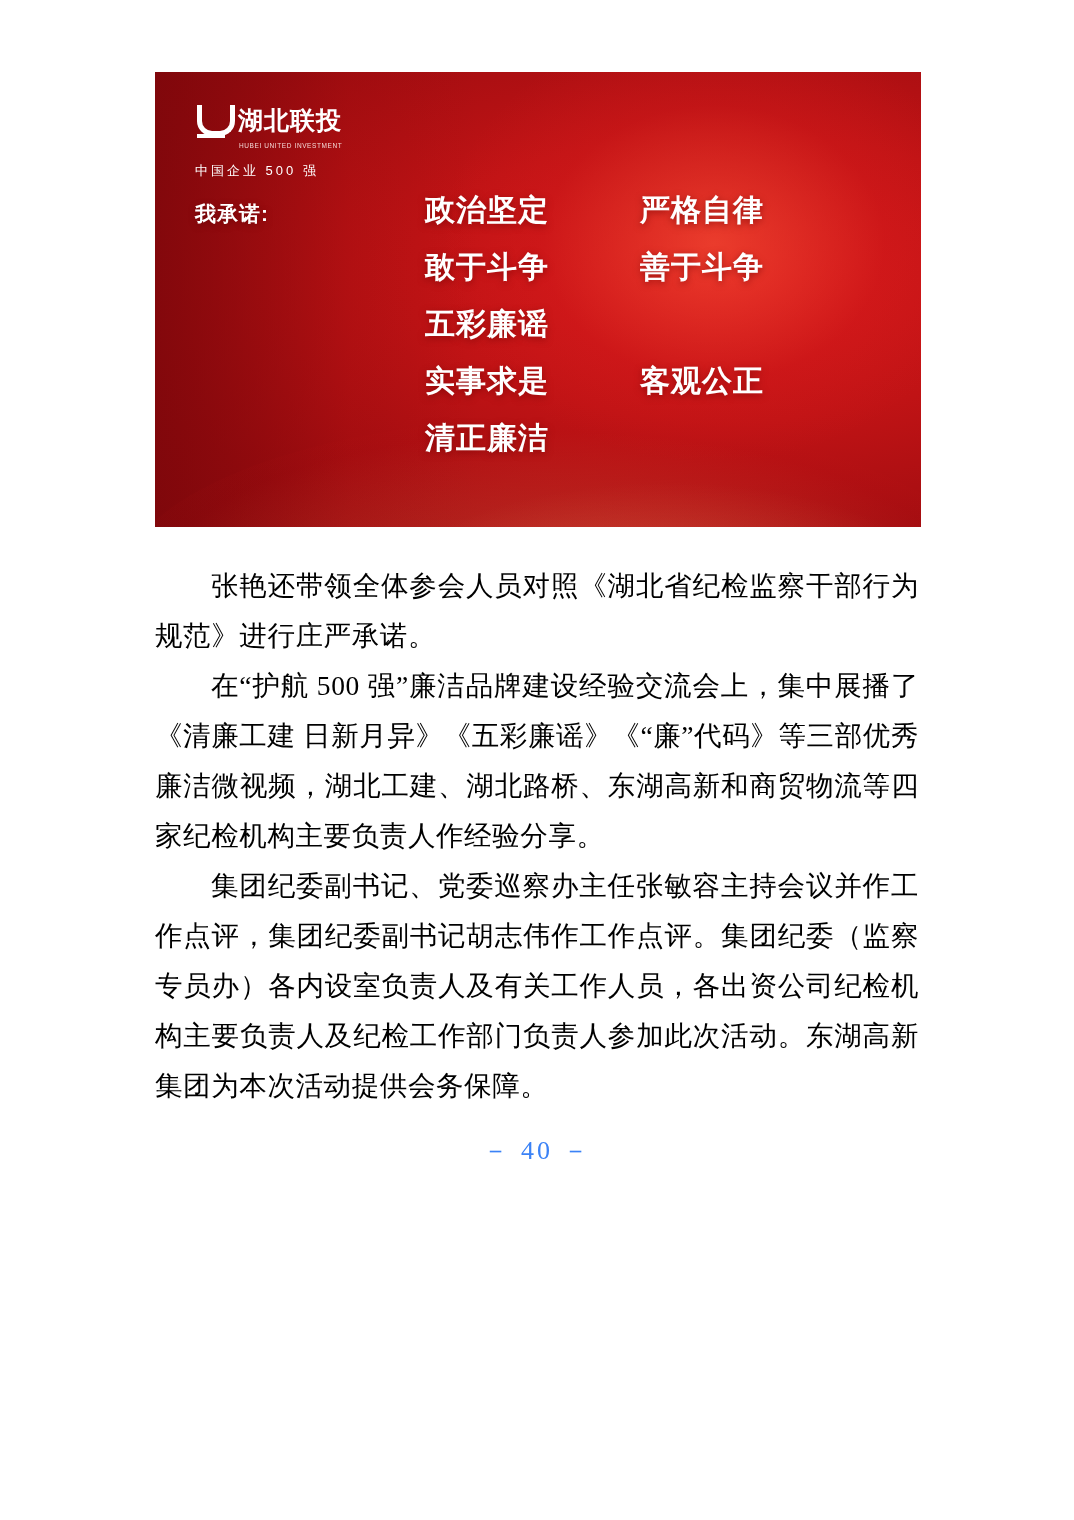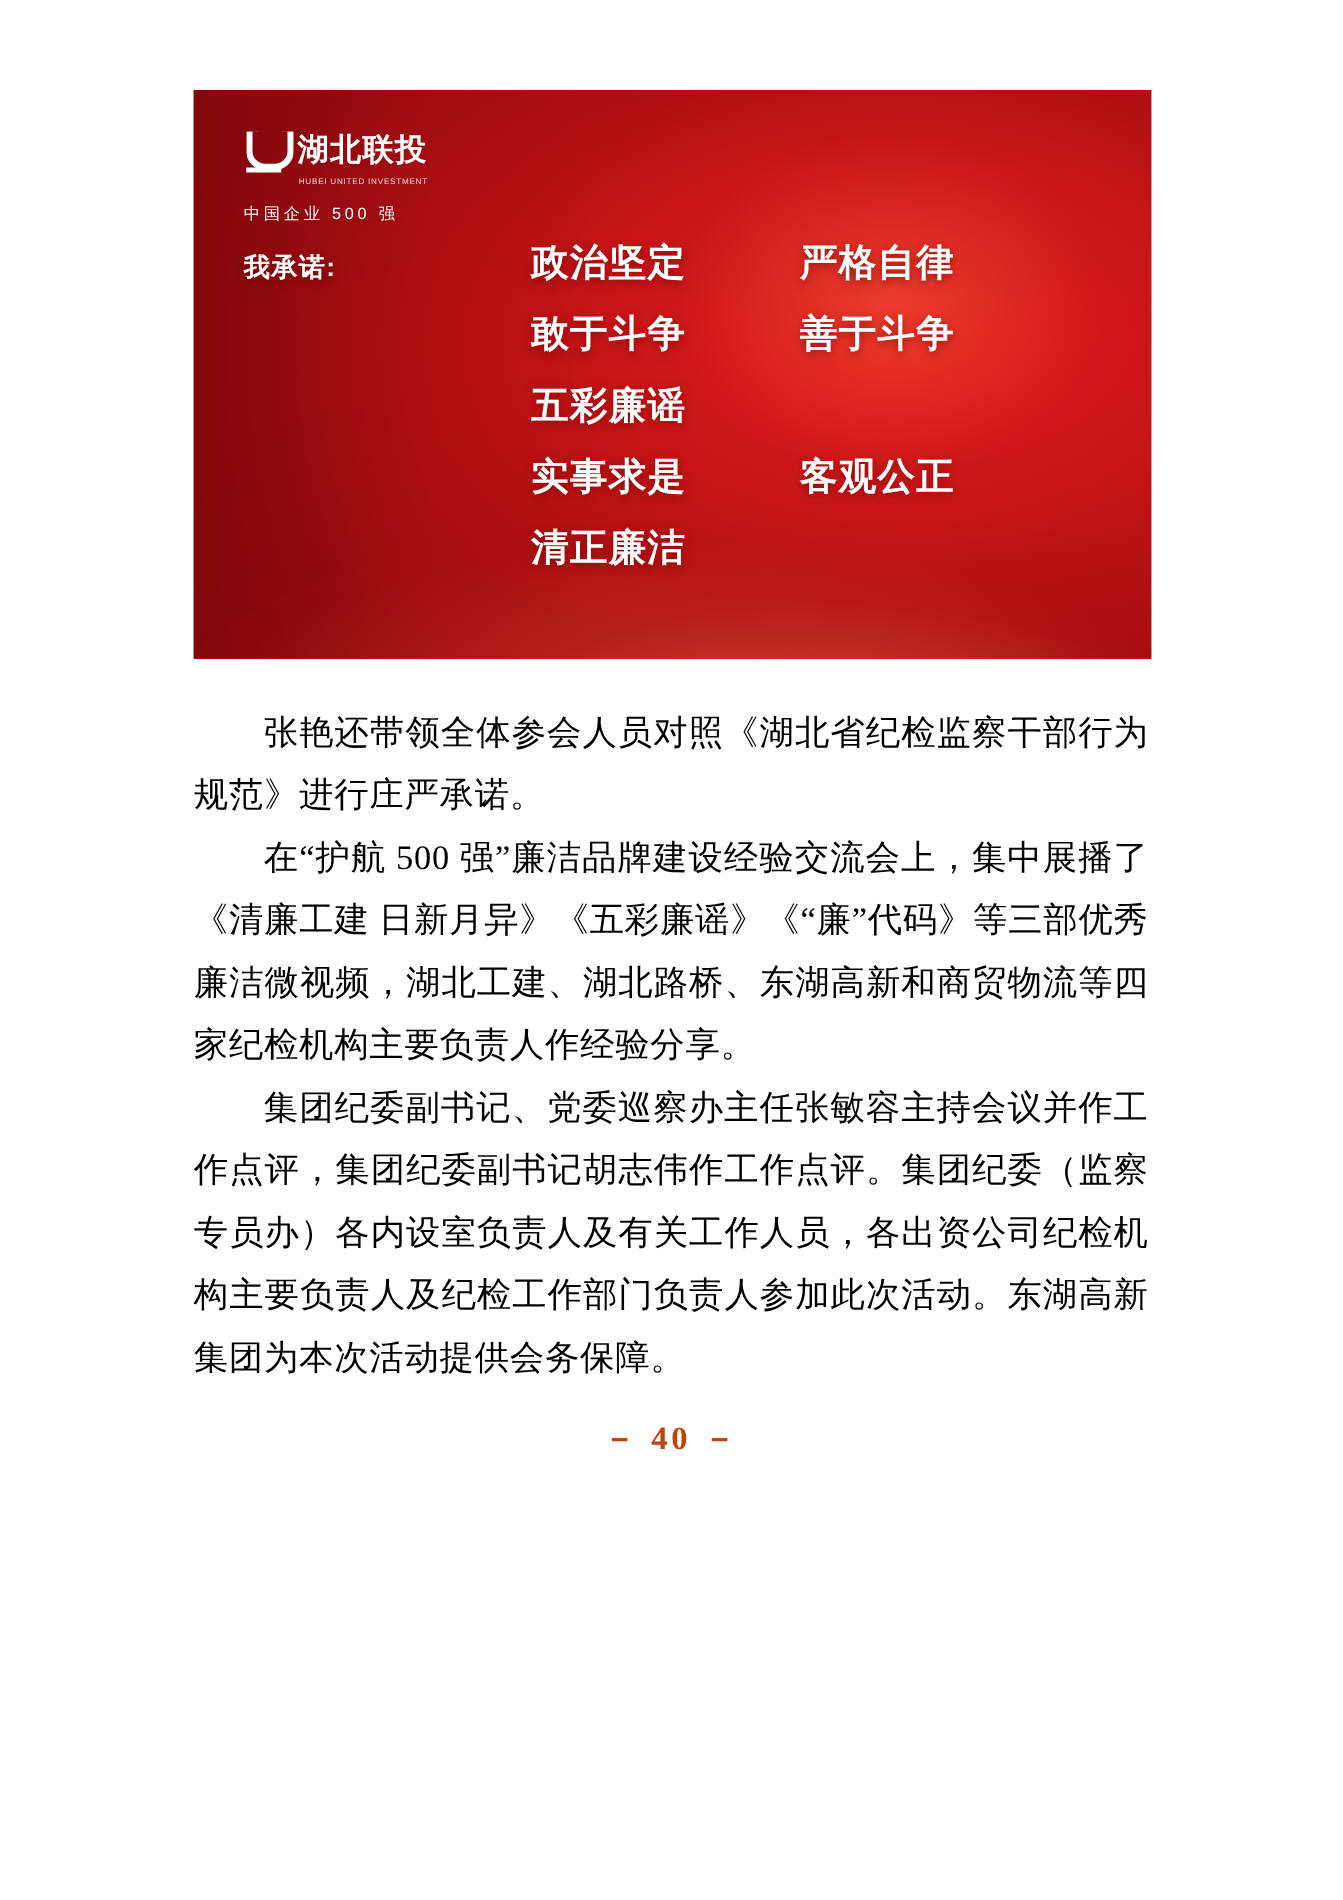--- a/index.html
+++ b/index.html
@@ -182,22 +182,21 @@
 
   .page-number {
     position: absolute;
     left: 0;
     right: 0;
     bottom: 88px;
     text-align: center;
     font-family: "Liberation Serif", "DejaVu Serif", serif;
     font-size: 26px;
     letter-spacing: 3px;
-    color: #c2410c;
-    font-weight: bold;
+    color: #3b82f6;
   }
 </style>
 </head>
 <body>
 
 <div class="page">
 
   <div class="banner">
     <div class="darkleft"></div>
     <div class="glow"></div>

